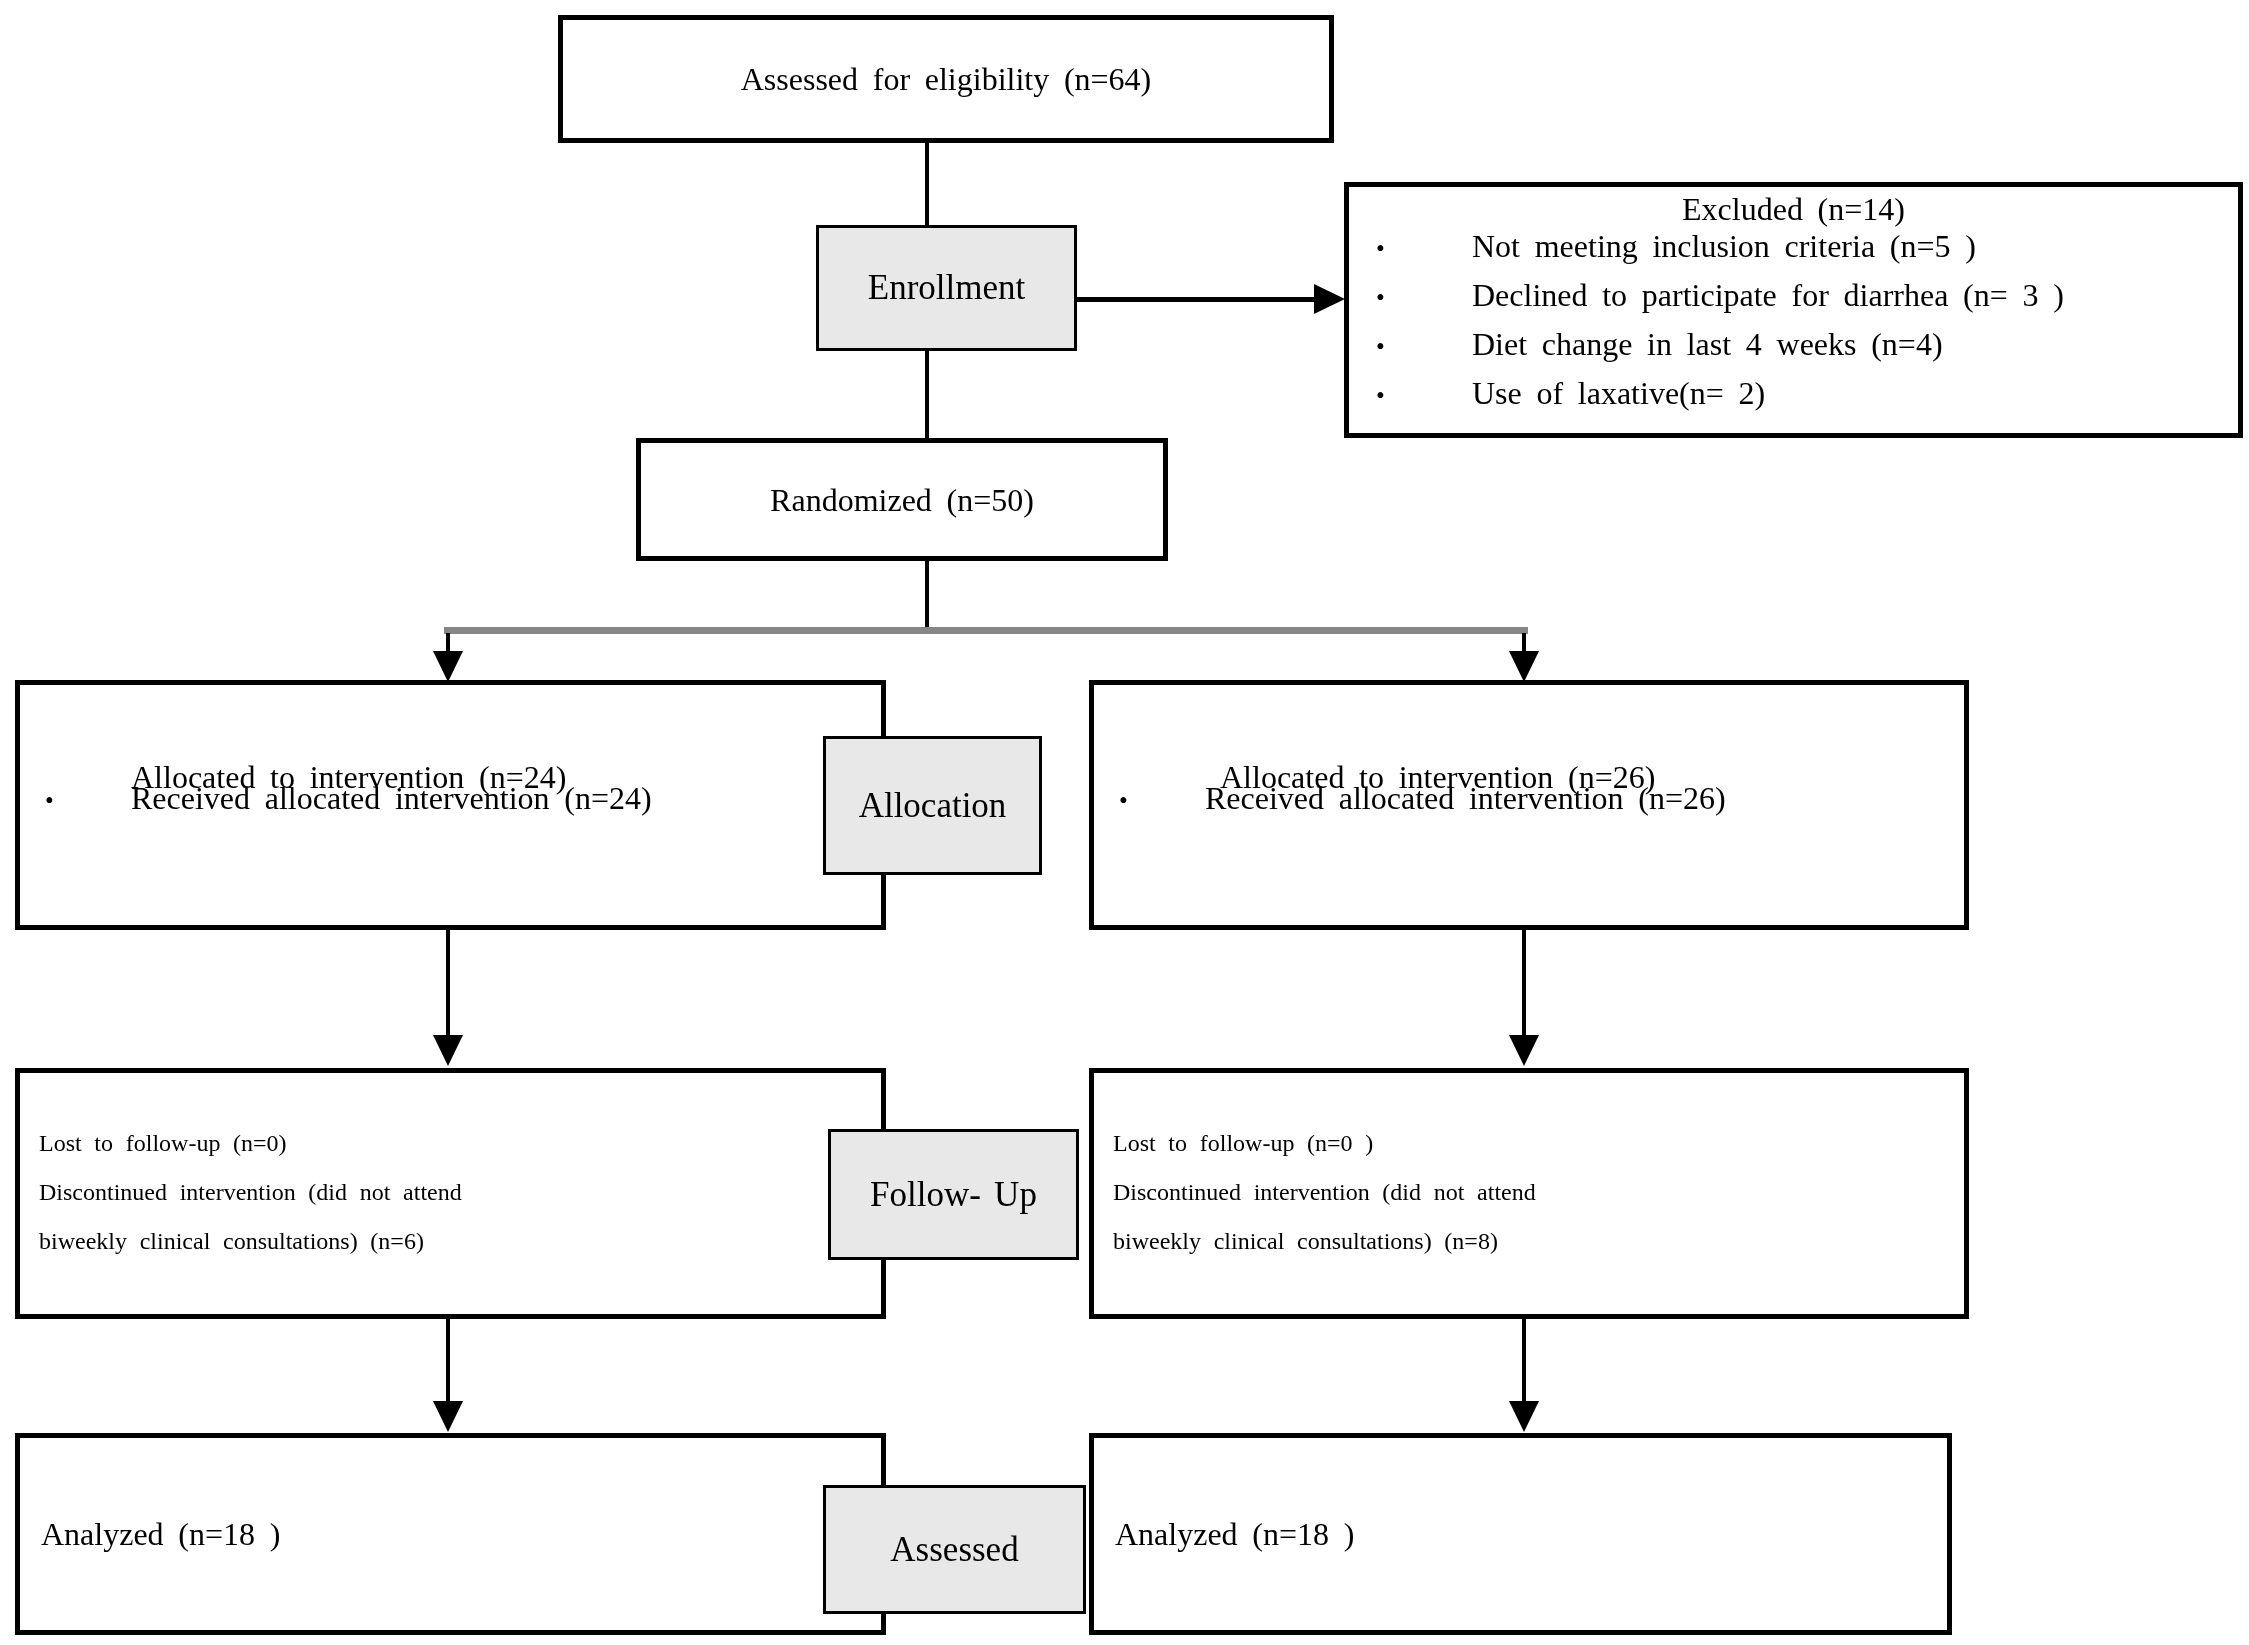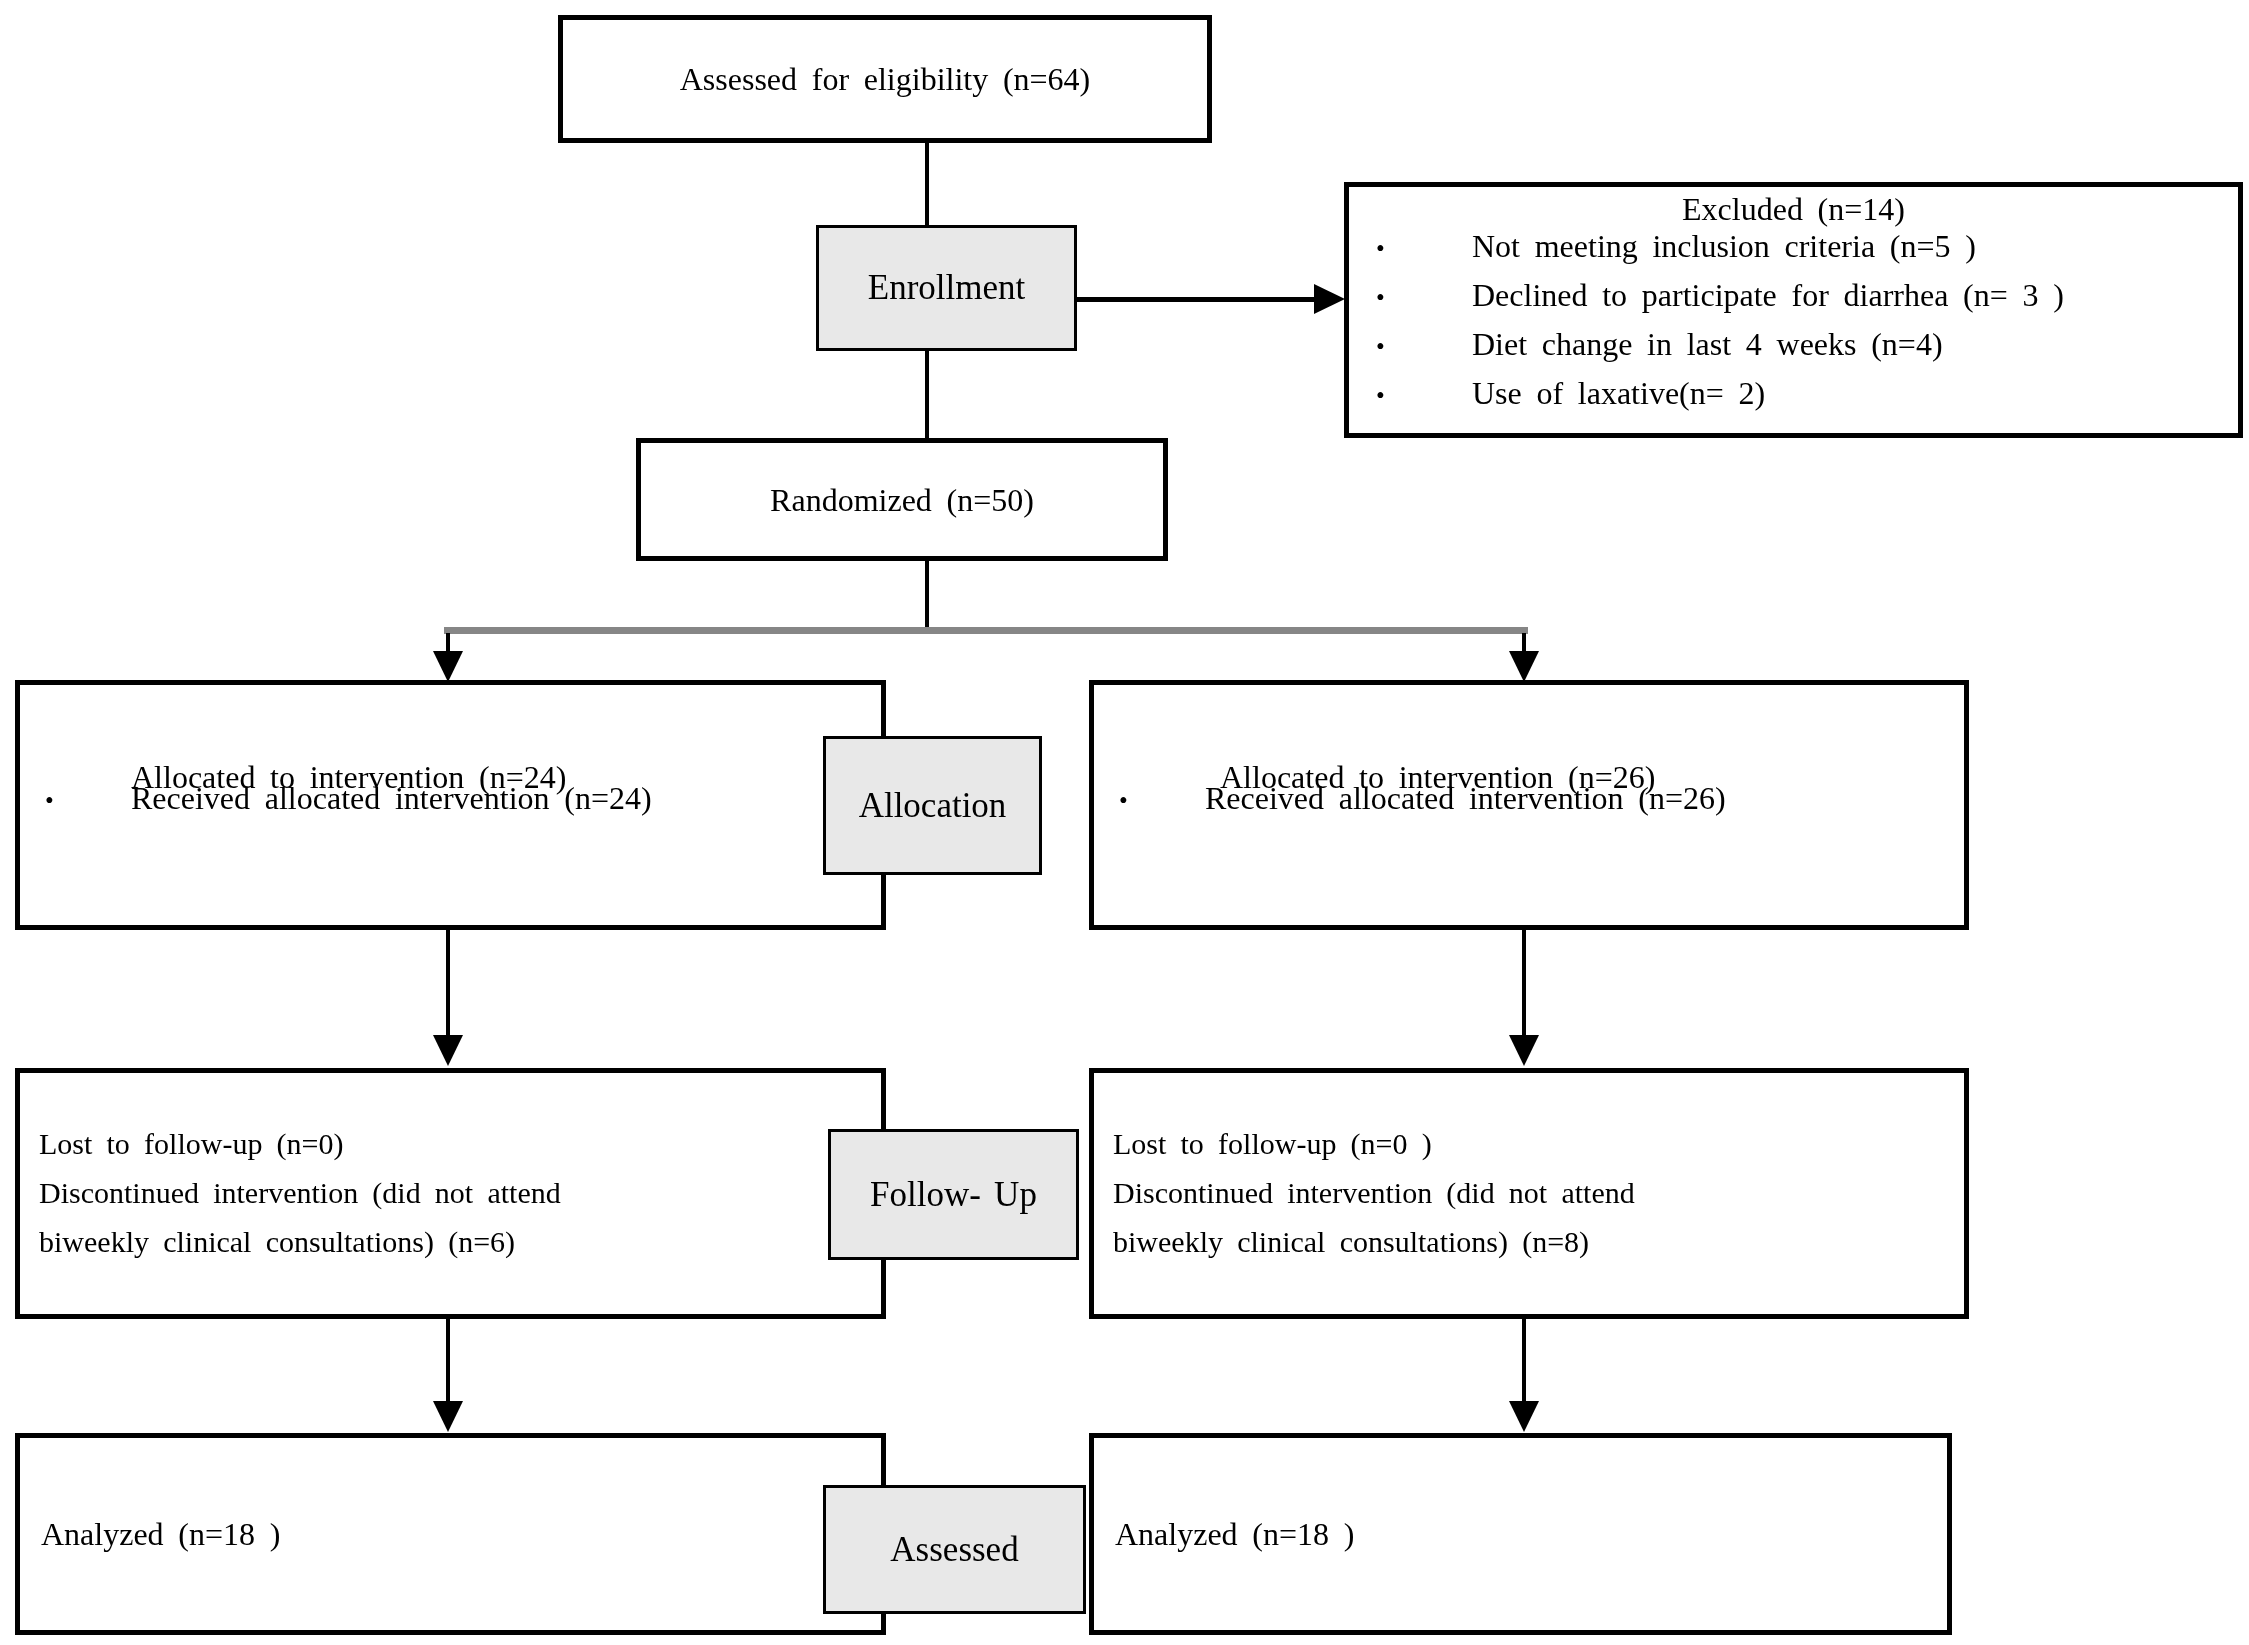--- a/index.html
+++ b/index.html
@@ -108,37 +108,37 @@
     word-spacing: 6.7px;
   }
   .alloc-bullet {
     width: 86px;
     font-size: 25px;
     flex-shrink: 0;
   }
   
   .fu-text {
     padding: 46px 15px 0 19px;
-    font-size: 30px;
+    font-size: 24px;
     word-spacing: 6.7px;
     line-height: 49px;
   }
   
   .an-text {
     padding-left: 21px;
     font-size: 32px;
     word-spacing: 6.7px;
   }
 </style>
 </head>
 <body>
 
 <div id="canvas">
 
-  <div class="wbox center-box" style="left:558px; top:15px; width:654px; height:128px;">
+  <div class="wbox center-box" style="left:558px; top:15px; width:776px; height:128px;">
     <span class="txt">Assessed for eligibility (n=64)</span>
   </div>
 
   <div class="vline" style="left:925px; top:142px; width:4.4px; height:85px;"></div>
 
   <div class="stage" style="left:816px; top:225px; width:261px; height:126px;">
     <span>Enrollment</span>
   </div>
 
   <div class="vline" style="left:925px; top:351px; width:4.4px; height:88px;"></div>

